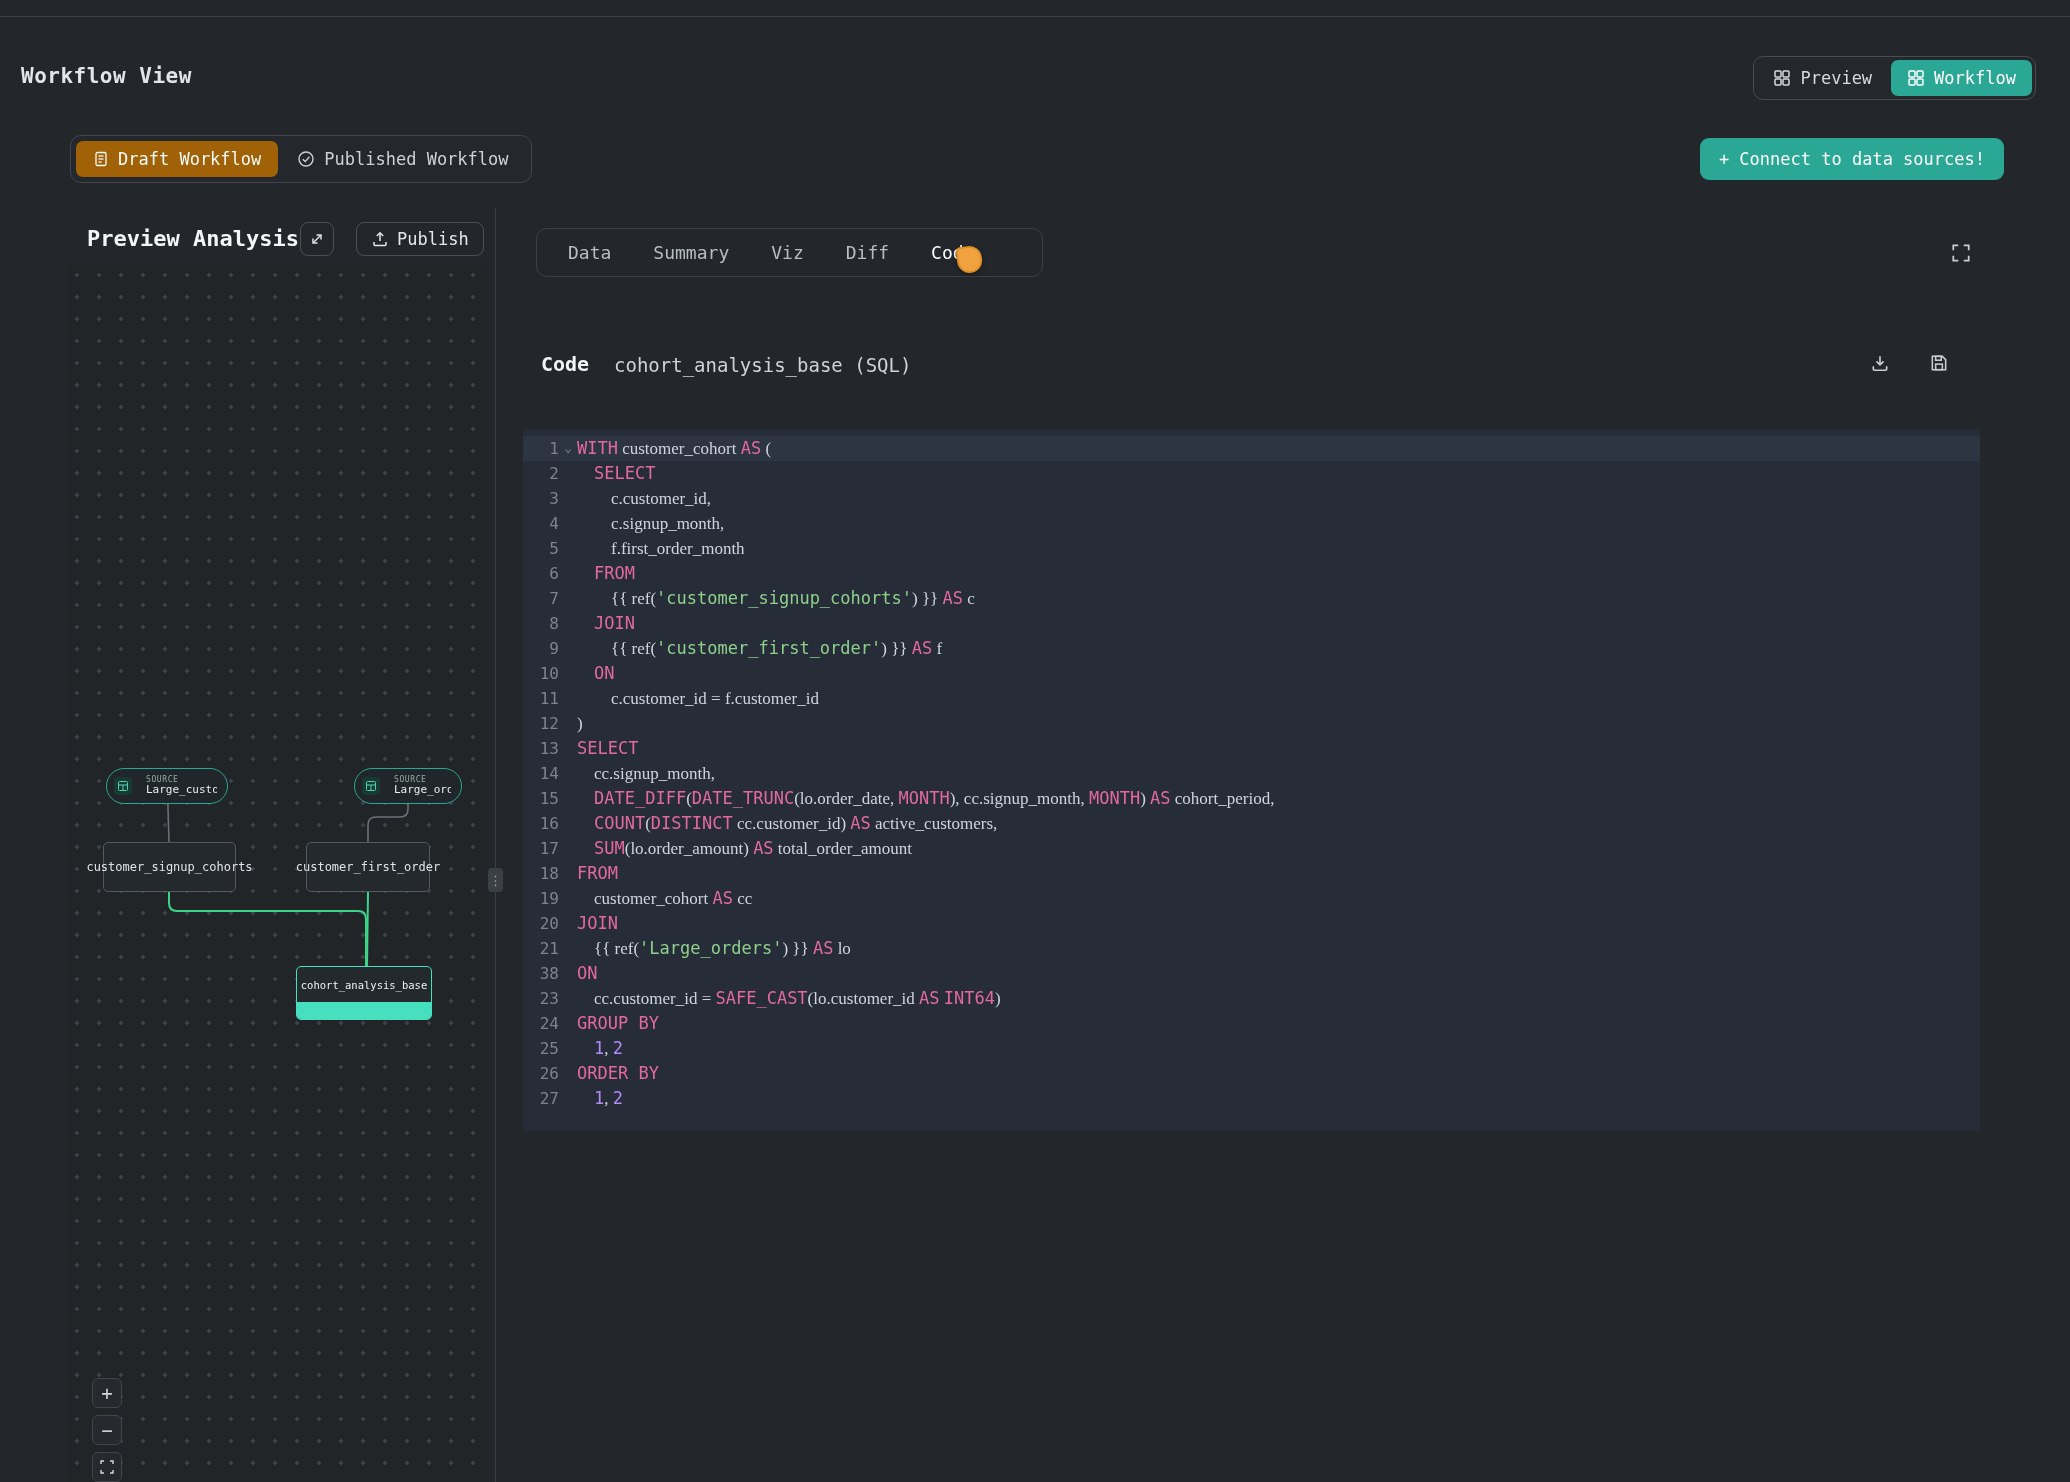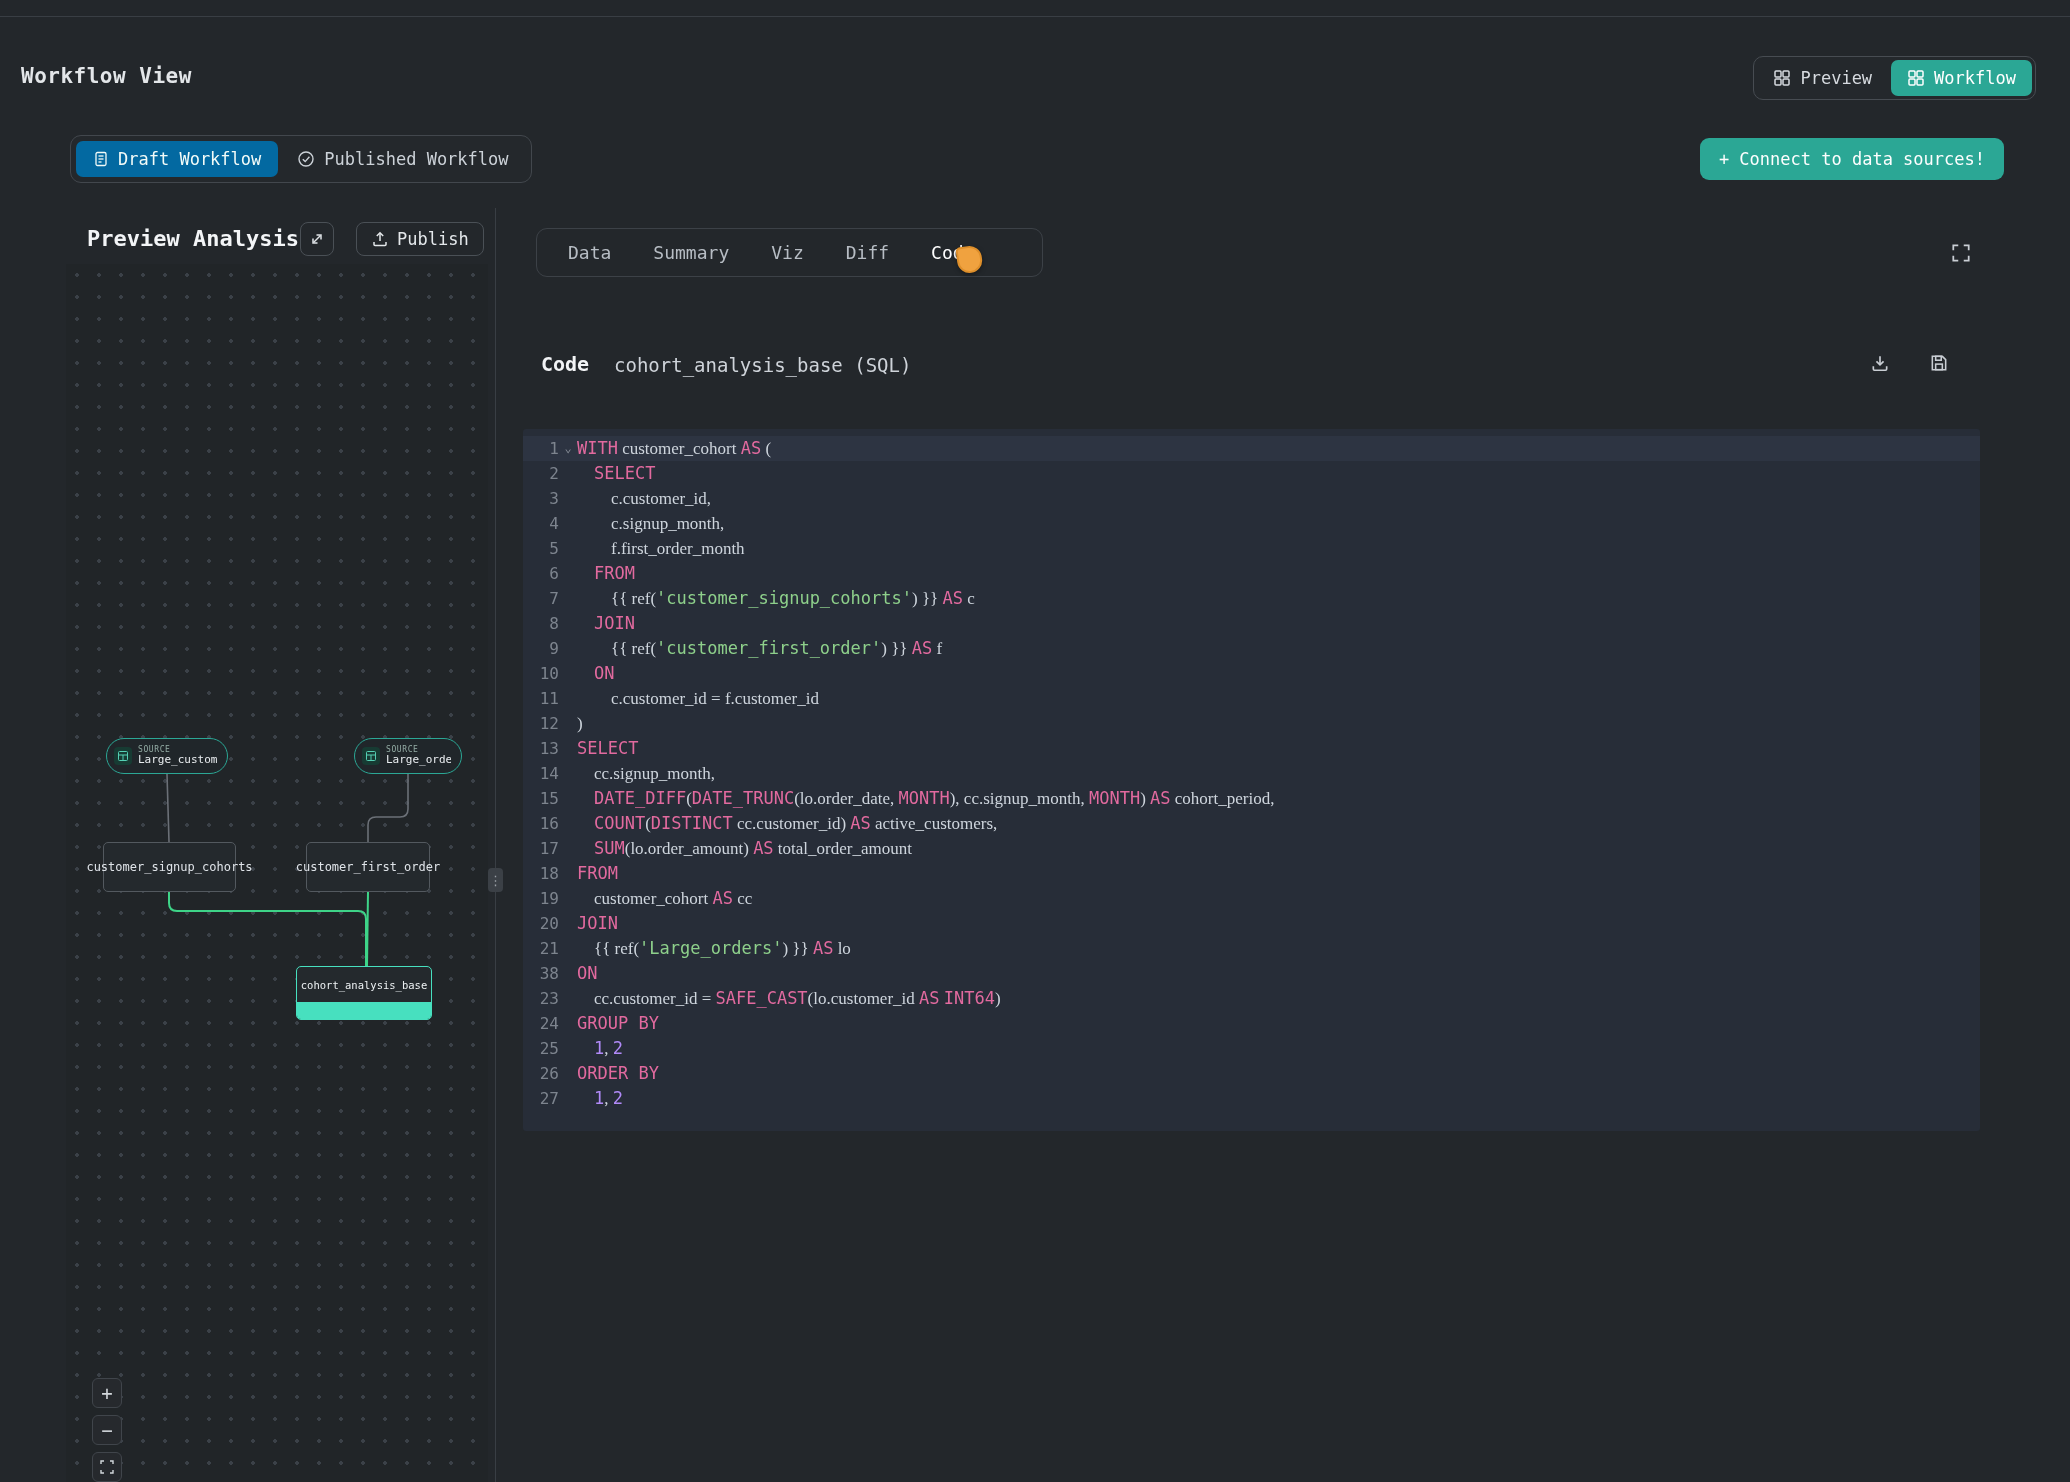--- a/index.html
+++ b/index.html
@@ -18,41 +18,41 @@
   .topline { position:absolute; top:16px; left:0; width:100%; height:1px; background:#393e44; }
   .header-title { position:absolute; left:21px; top:64px; font-size:21px; font-weight:bold; color:#e3e6e9; letter-spacing:.5px; }
 
   .view-toggle { position:absolute; right:34px; top:56px; height:44px; display:flex; align-items:center; border:1px solid #474c52; border-radius:10px; padding:3px; gap:3px; background:#24282c; }
   .toggle-btn { display:flex; align-items:center; gap:9px; height:36px; padding:0 16px; border-radius:7px; font-size:17px; color:#d6dadf; }
   .toggle-btn.active { background:#2BA795; color:#ffffff; }
 
   
   .segmented { position:absolute; left:70px; top:135px; height:48px; display:flex; align-items:center; border:1px solid #42474d; border-radius:11px; padding:5px; gap:2px; background:#24282c; }
   .seg-btn { display:flex; align-items:center; gap:9px; height:36px; padding:0 17px; border-radius:7px; font-size:17px; color:#ccd2d8; }
-  .seg-btn.active { background:#0369a1; color:#f2fbf8;justify-content:space-between; }
+  .seg-btn.active { background:#a16207; color:#f2fbf8;justify-content:space-between; }
   .connect-btn { position:absolute; right:66px; top:138px; height:42px; display:flex; align-items:center; gap:10px; background:#2BA795; border-radius:9px; padding:0 19px; font-size:17px; color:#fdfefe; }
 
   
   .canvas-title { position:absolute; left:87px; top:226px; font-size:22px; font-weight:bold; color:#f3f5f7; }
   .expand-btn { position:absolute; left:300px; top:222px; width:34px; height:34px; border:1px solid #4a5056; border-radius:8px; color:#dfe3e7; display:flex; align-items:center; justify-content:center; }
   .publish-btn { position:absolute; left:356px; top:222px; height:34px; display:flex; align-items:center; gap:8px; border:1px solid #4a5056; border-radius:8px; padding:0 14px; font-size:17px; color:#e4e8eb; }
 
   
   .canvas {
     position:absolute; left:66px; top:264px; width:422px; height:1218px;
     background-color:#212528;
     background-image:radial-gradient(#3b4148 1.6px, transparent 1.6px);
     background-size:22px 22px;
   }
   .edges { position:absolute; left:0; top:0; }
   .edge { stroke:#6b7077; stroke-width:1.6; fill:none; }
   .edge.active { stroke:#3ed488; stroke-width:2; }
 
   .node { position:absolute; display:flex; align-items:center; z-index:2; }
-  .node.source { background:#20262a; border:1.5px solid #2BA795; border-radius:999px; padding:0 10px 0 7px; gap:6px; }
+  .node.source { background:#20262a; border:1.5px solid #2BA795; border-radius:999px; padding:0 10px 0 7px; gap:14px;margin-top:30px; }
   .n-src1 { left:40px; top:474px; width:122px; height:36px; }
   .n-src2 { left:288px; top:474px; width:108px; height:36px; }
   .node-icon { width:18px; height:18px; border-radius:4px; background:#173b33; color:#55d0b4; display:flex; align-items:center; justify-content:center; flex:none; }
   .node-text { display:flex; flex-direction:column; line-height:1.15; overflow:hidden; }
   .node-tag { font-size:8px; color:#93aca4; letter-spacing:.6px; }
   .node-label { font-size:11px; color:#e9edf0; white-space:nowrap; }
   .node.model { background:#24292d; border:1px solid #53595f; border-radius:5px; justify-content:center; text-align:center; }
   .n-m1 { left:37px; top:578px; width:133px; height:50px; }
   .n-m2 { left:240px; top:578px; width:124px; height:50px; }
   .node.model .node-label { font-size:12px; color:#dfe3e8; }

